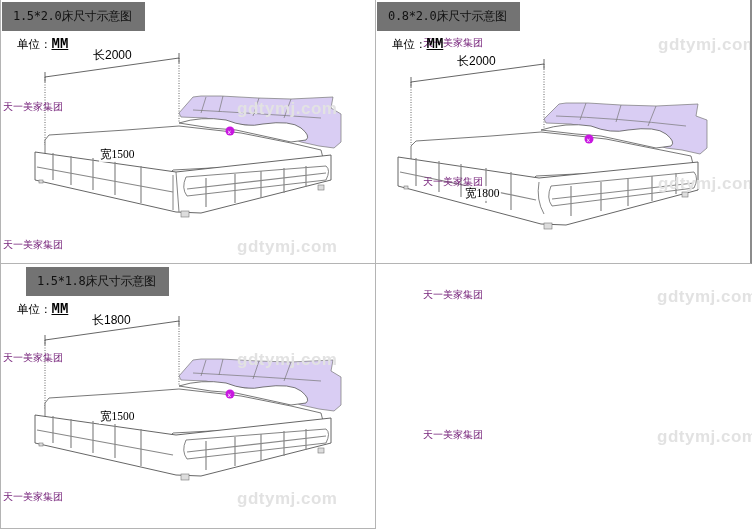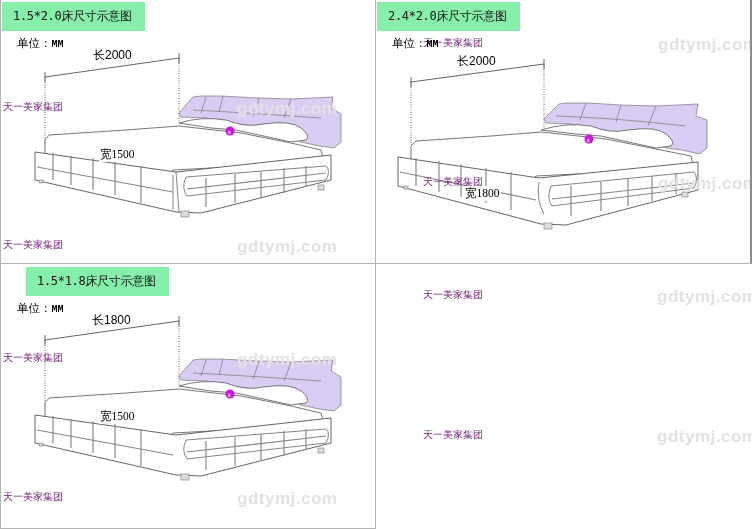--- a/index.html
+++ b/index.html
@@ -2,23 +2,23 @@
 <html><head>
 <meta charset="utf-8">
 <style>
   html, body { margin:0; padding:0; background:#fff; }
   body { width:752px; height:529px; position:relative; overflow:hidden; font-family:"DejaVu Sans", sans-serif; }
   .panel { position:absolute; background:#fff; box-sizing:border-box; overflow:hidden; }
   #p1 { left:0; top:0; width:376px; height:264px; border-left:1px solid #b4b4b4; border-right:1px solid #b4b4b4; border-bottom:1px solid #b4b4b4; }
   #p2 { left:375px; top:0; width:377px; height:264px; border-left:1px solid #b4b4b4; border-right:2px solid #8c8c8c; border-bottom:1px solid #b4b4b4; }
   #p3 { left:0; top:263px; width:376px; height:266px; border-left:1px solid #b4b4b4; border-right:1px solid #b4b4b4; border-bottom:1px solid #b4b4b4; border-top:1px solid #b4b4b4; }
   #p4 { left:376px; top:264px; width:376px; height:265px; }
-  .title { position:absolute; left:1px; top:2px; height:29px; width:143px; background:#86efac; font-size:12px; line-height:29px; padding-left:11px; box-sizing:border-box; color:#111; font-family:"DejaVu Sans Mono", monospace; white-space:nowrap; letter-spacing:-0.3px; }
+  .title { position:absolute; left:1px; top:2px; height:29px; width:143px; background:#737373; font-size:12px; line-height:29px; padding-left:11px; box-sizing:border-box; color:#111; font-family:"DejaVu Sans Mono", monospace; white-space:nowrap; letter-spacing:-0.3px; }
   .unit { position:absolute; left:16px; top:36px; font-size:11.5px; color:#000; }
-  .unit b { font-family:"Liberation Mono", monospace; font-weight:bold; font-size:10px; }
+  .unit b { font-family:"Liberation Mono", monospace; font-weight:bold; font-size:14px;text-decoration:underline; }
   .len { position:absolute; font-size:12px; color:#000; font-family:"Liberation Sans", sans-serif; }
   .wid { position:absolute; font-size:11.5px; color:#000; background:rgba(255,255,255,0.85); padding:0 1px; font-family:"Liberation Serif", serif;text-align:center; }
   .wm { position:absolute; color:#701a75; font-size:10px; font-weight:normal; white-space:nowrap; pointer-events:none; }
   .wm.url { font-family:"Liberation Sans", sans-serif; font-size:17px; letter-spacing:0.5px; font-weight:bold; color:#e2e2e2; }
   svg.bed { position:absolute; left:0; top:0; }
 </style>
 </head>
 <body>
 
 <div class="panel" id="p1">
@@ -111,21 +111,21 @@
     <rect x="168" y="223" width="8" height="6" fill="#ddd" stroke="#777" stroke-width="0.6"></rect>
     <rect x="306" y="192" width="6" height="5" fill="#ddd" stroke="#777" stroke-width="0.6"></rect>
     <rect x="28" y="186" width="4" height="3" fill="#ddd" stroke="#777" stroke-width="0.6"></rect>
     <circle cx="213" cy="139" r="4.5" fill="#c817e0"></circle>
     <text x="210.5" y="141.5" font-size="6" fill="#fff" font-family="DejaVu Sans, sans-serif">x</text>
   </svg>
   <div class="wm" style="left:47px;top:36px;">天一美家集团</div>
   <div class="wm url" style="left:282px;top:35px;">gdtymj.com</div>
   <div class="wm" style="left:47px;top:175px;">天一美家集团</div>
   <div class="wm url" style="left:282px;top:174px;">gdtymj.com</div>
-  <div class="title">2.4*2.0床尺寸示意图</div>
+  <div class="title">0.8*2.0床尺寸示意图</div>
   <div class="unit"><span>单位：</span><b>MM</b></div>
   <div class="len" style="left:81px;top:53px;">长2000</div>
   <div class="wid" style="left:88px;top:153px;margin-top:33px;">宽1800</div>
 </div>
 
 <div class="panel" id="p3">
   <svg class="bed" width="376" height="266">
     <g fill="none" stroke="#555" stroke-width="0.9">
       <line x1="44" y1="76" x2="178" y2="57"></line>
       <line x1="44" y1="71" x2="44" y2="81"></line>

